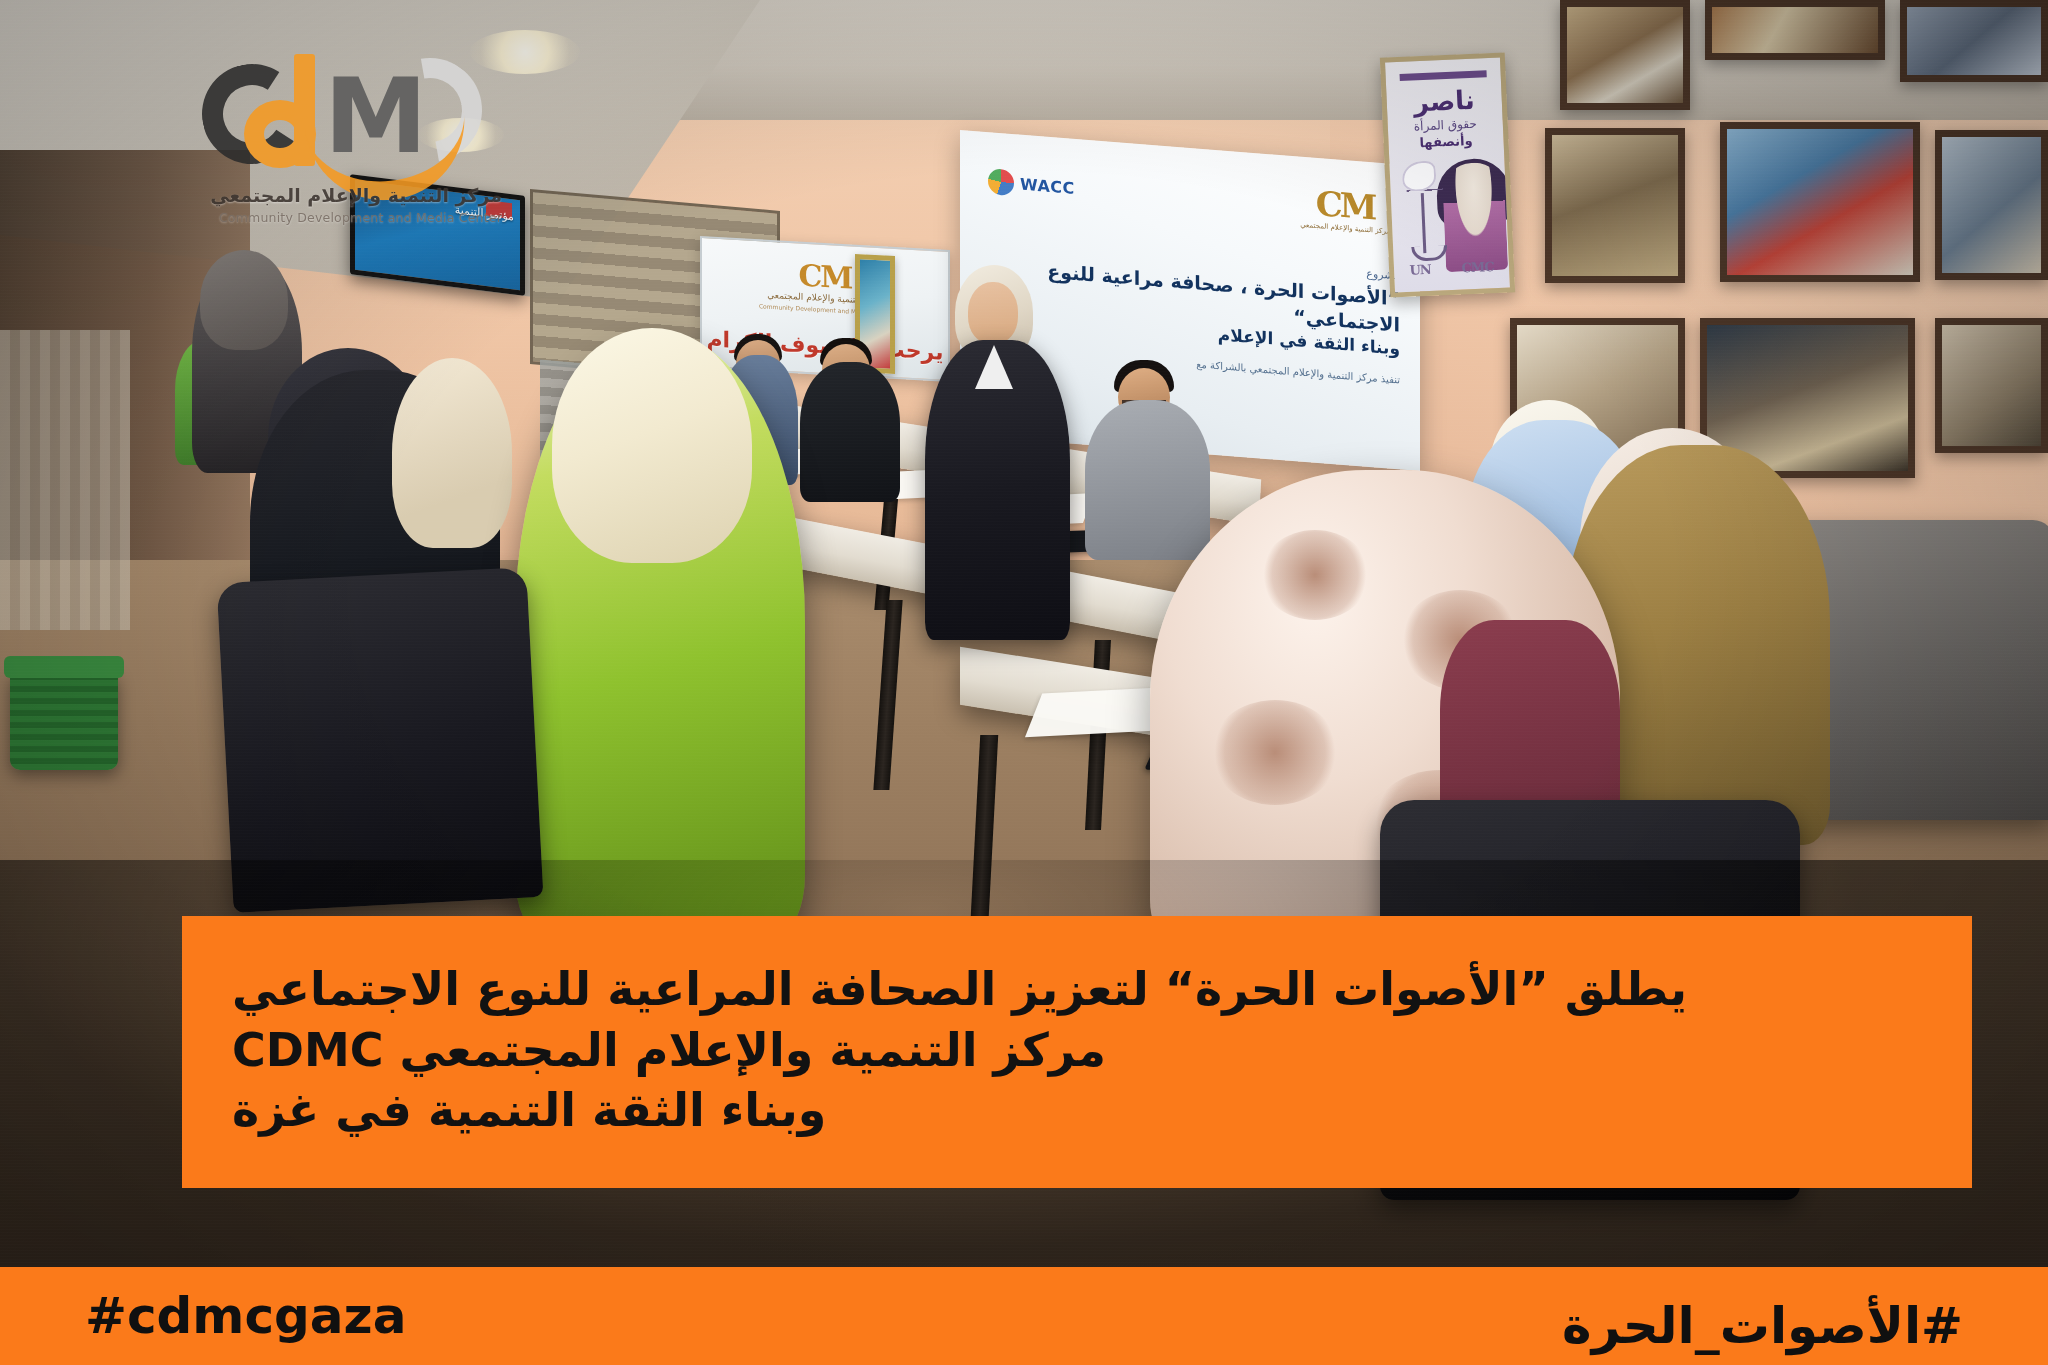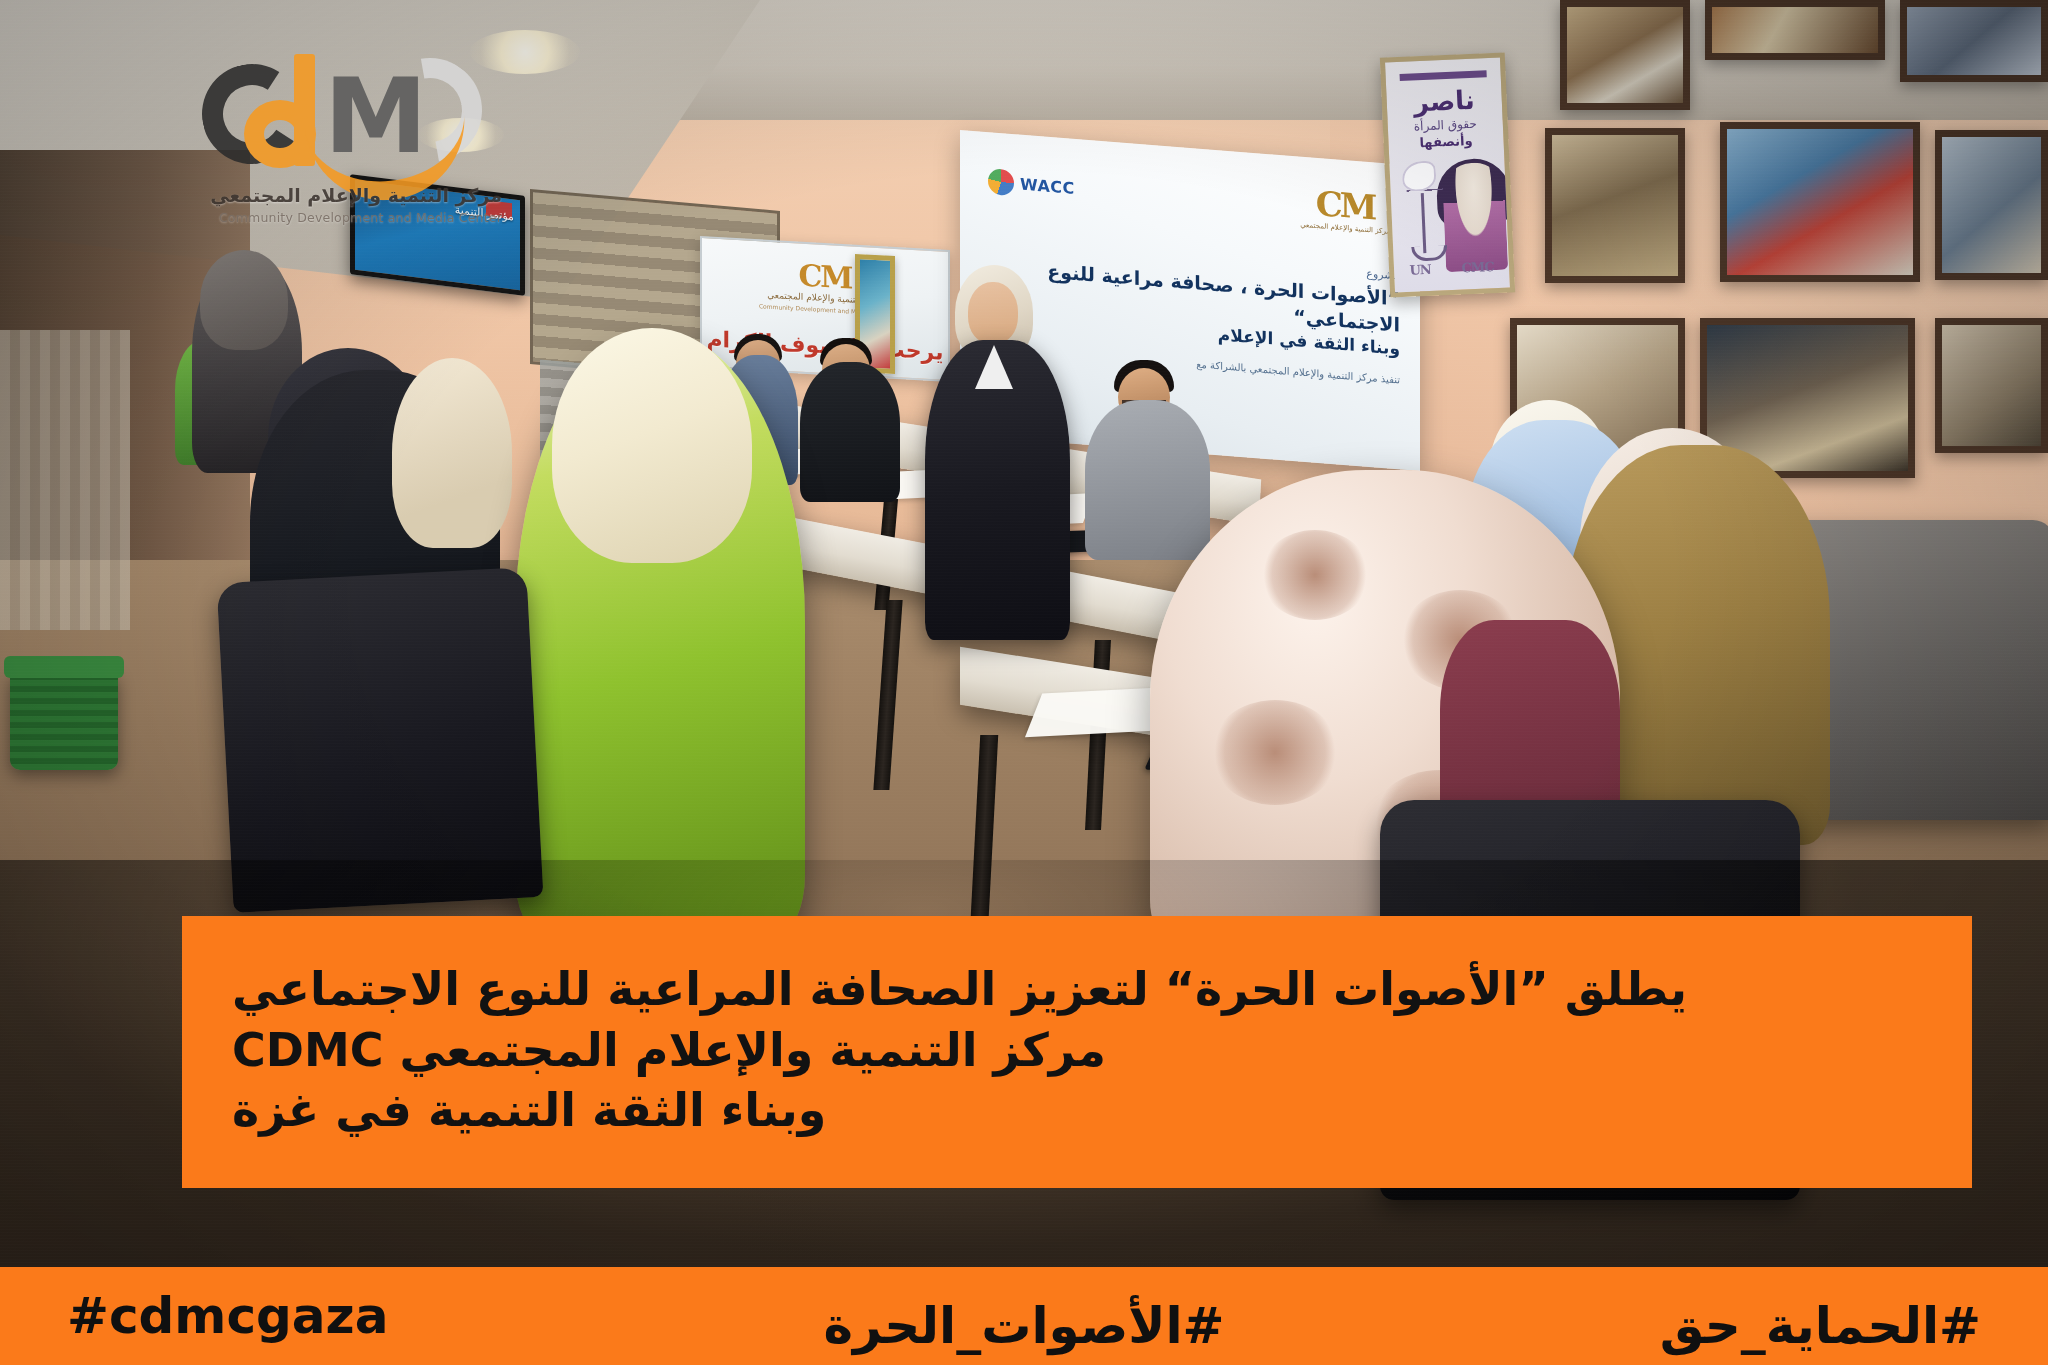--- a/index.html
+++ b/index.html
@@ -479,21 +479,21 @@
     color:#121212; font-weight:bold; direction:rtl; text-align:right;
     font-size:46px; line-height:1.32; white-space:nowrap;
     font-family:"DejaVu Sans","Liberation Sans",sans-serif;
   }
 
   
   #hashbar {
     position:absolute; left:0; bottom:0; width:2048px; height:98px;
     background:#FB7A1A;
     display:flex; align-items:center; justify-content:space-between;
-    padding:0 67px;
+    padding:0 85px;
   }
   #hashbar .tag {
     color:#101010; font-weight:bold; font-size:50px; white-space:nowrap;
     font-family:"DejaVu Sans","Liberation Sans",sans-serif;
   }
   #hashbar .tag.rtl { direction:rtl;margin-top:20px; }
 </style>
 </head>
 <body>
 
@@ -677,16 +677,15 @@
 
   <div id="caption">
     <div class="cline">يطلق ”الأصوات الحرة“ لتعزيز الصحافة المراعية للنوع الاجتماعي</div>
     <div class="cline">مركز التنمية والإعلام المجتمعي CDMC</div>
     <div class="cline">وبناء الثقة التنمية في غزة</div>
   </div>
 
   <div id="hashbar">
     <div class="tag">#cdmcgaza</div>
     <div class="tag rtl">#الأصوات_الحرة</div>
-    <div class="tag rtl">#الحماية_حق</div>
   </div>
 
 </div>
 
 </body></html>

